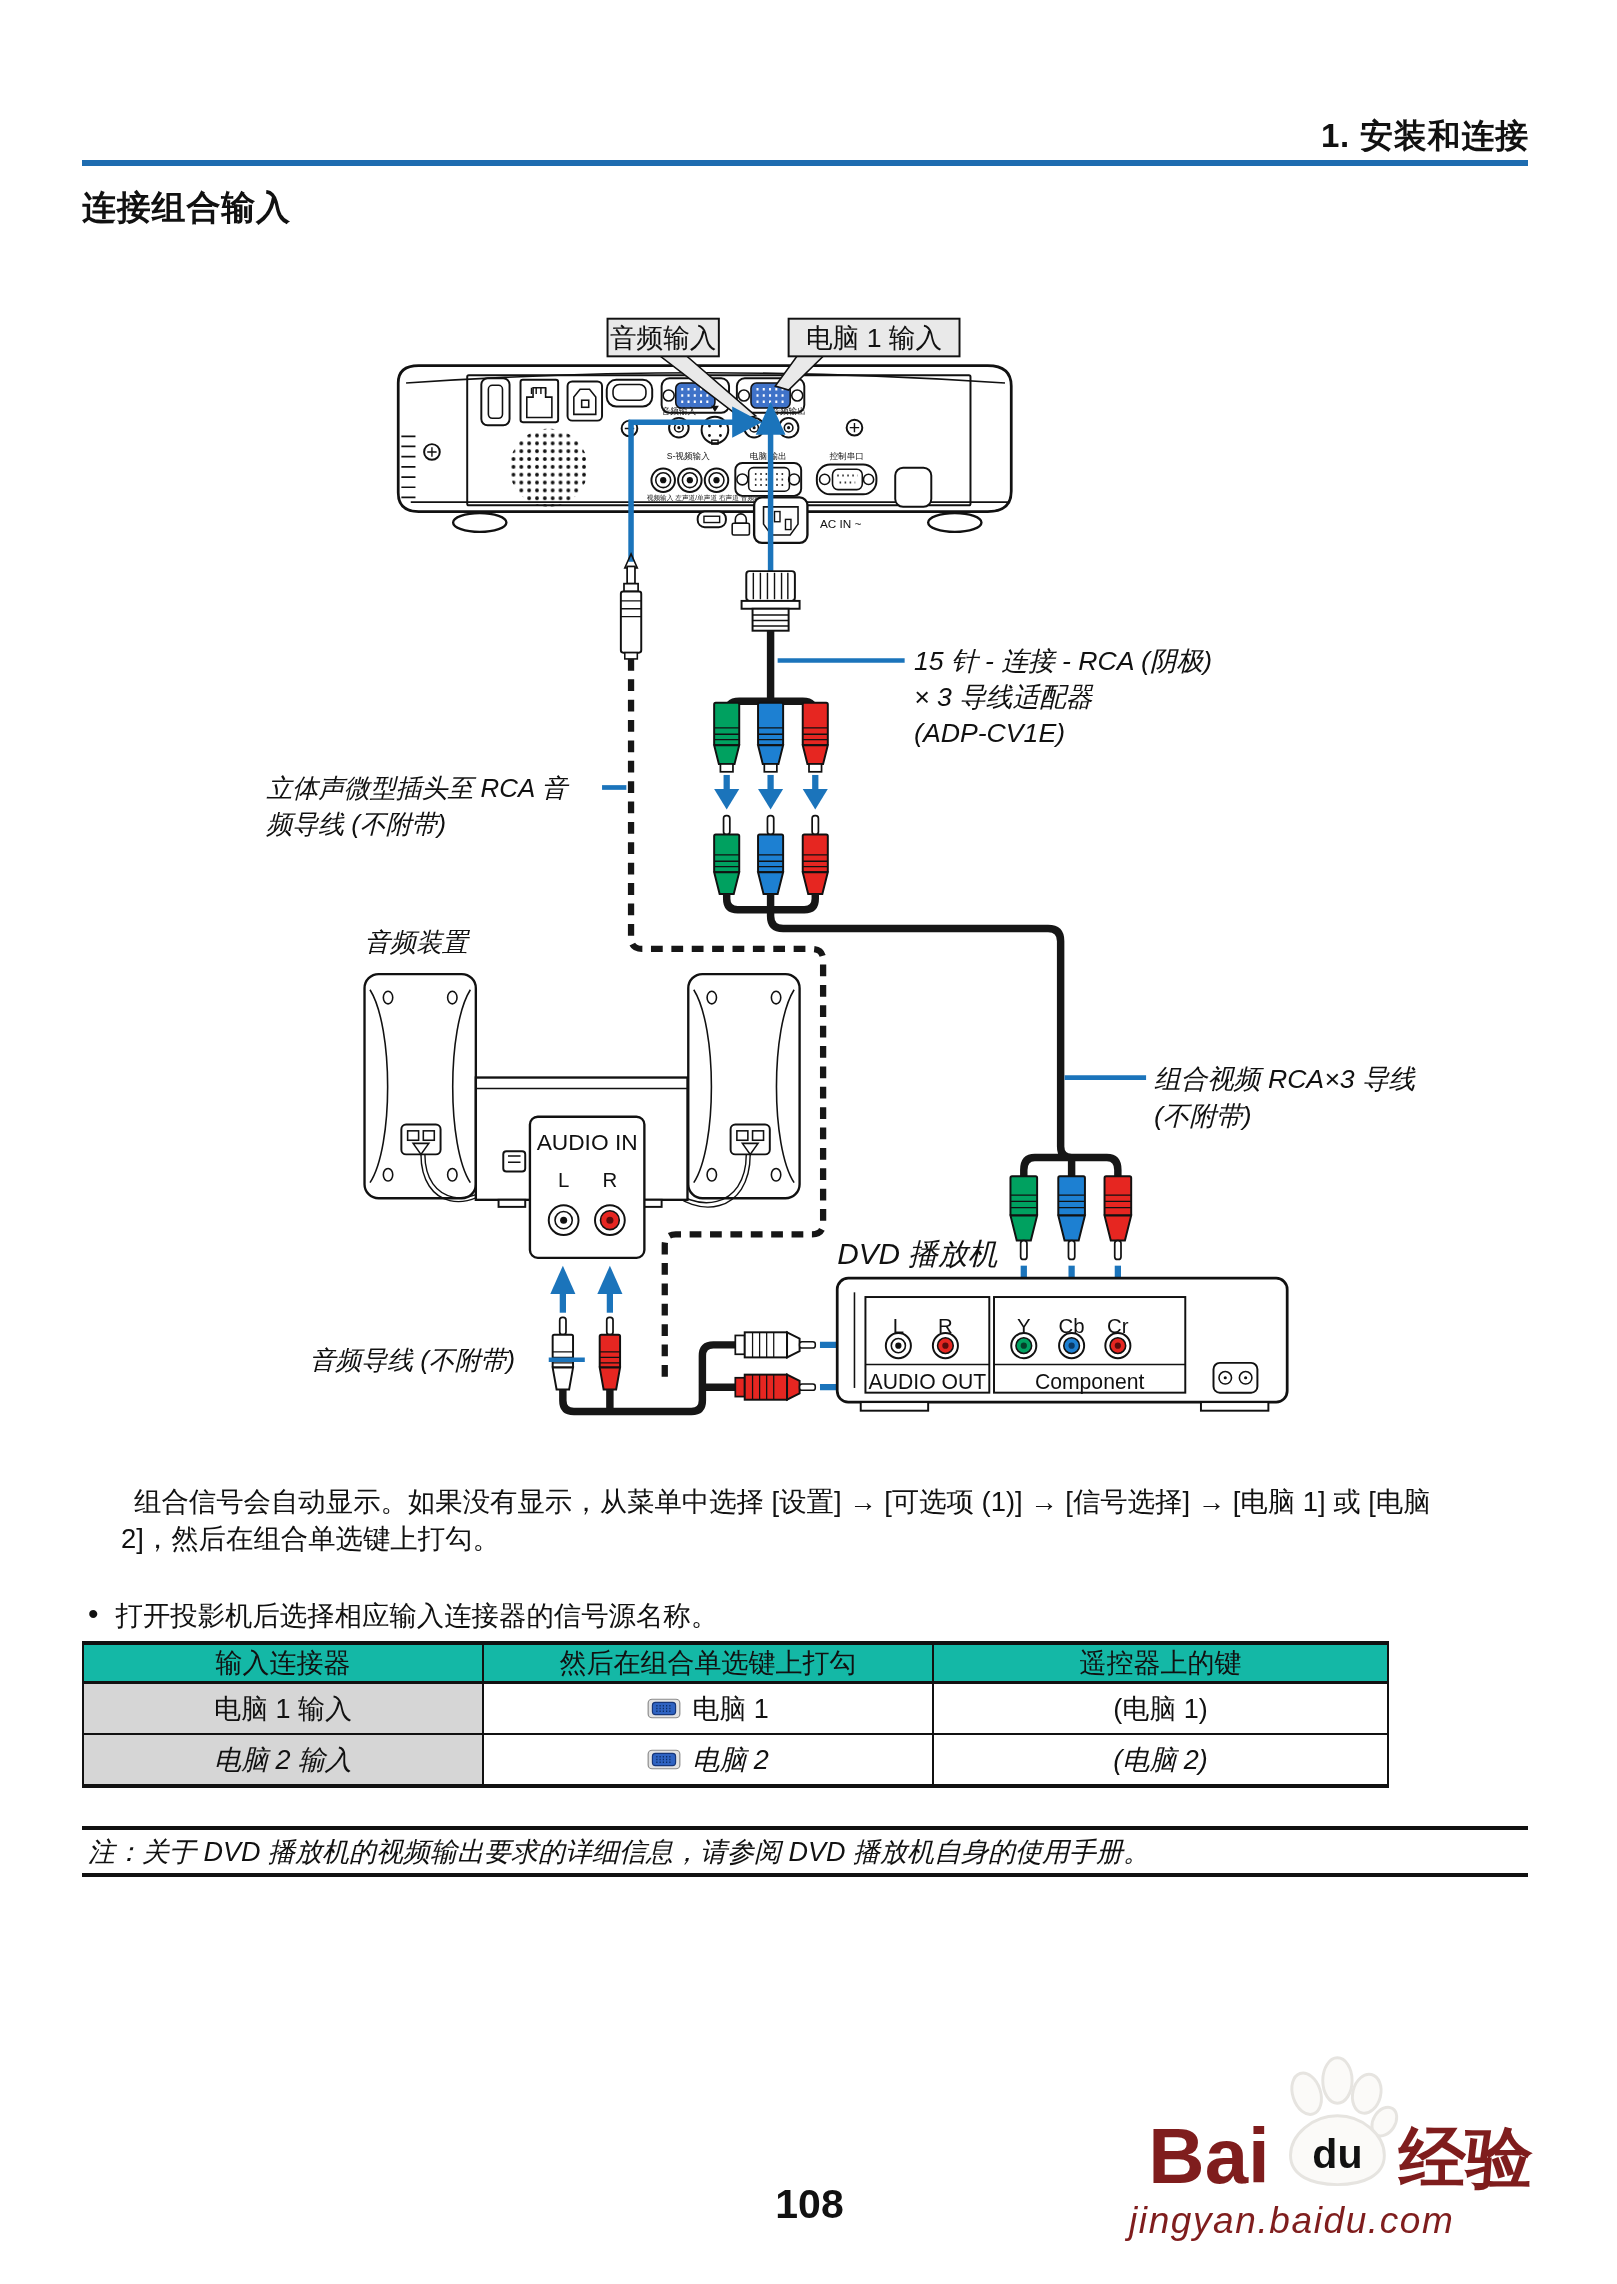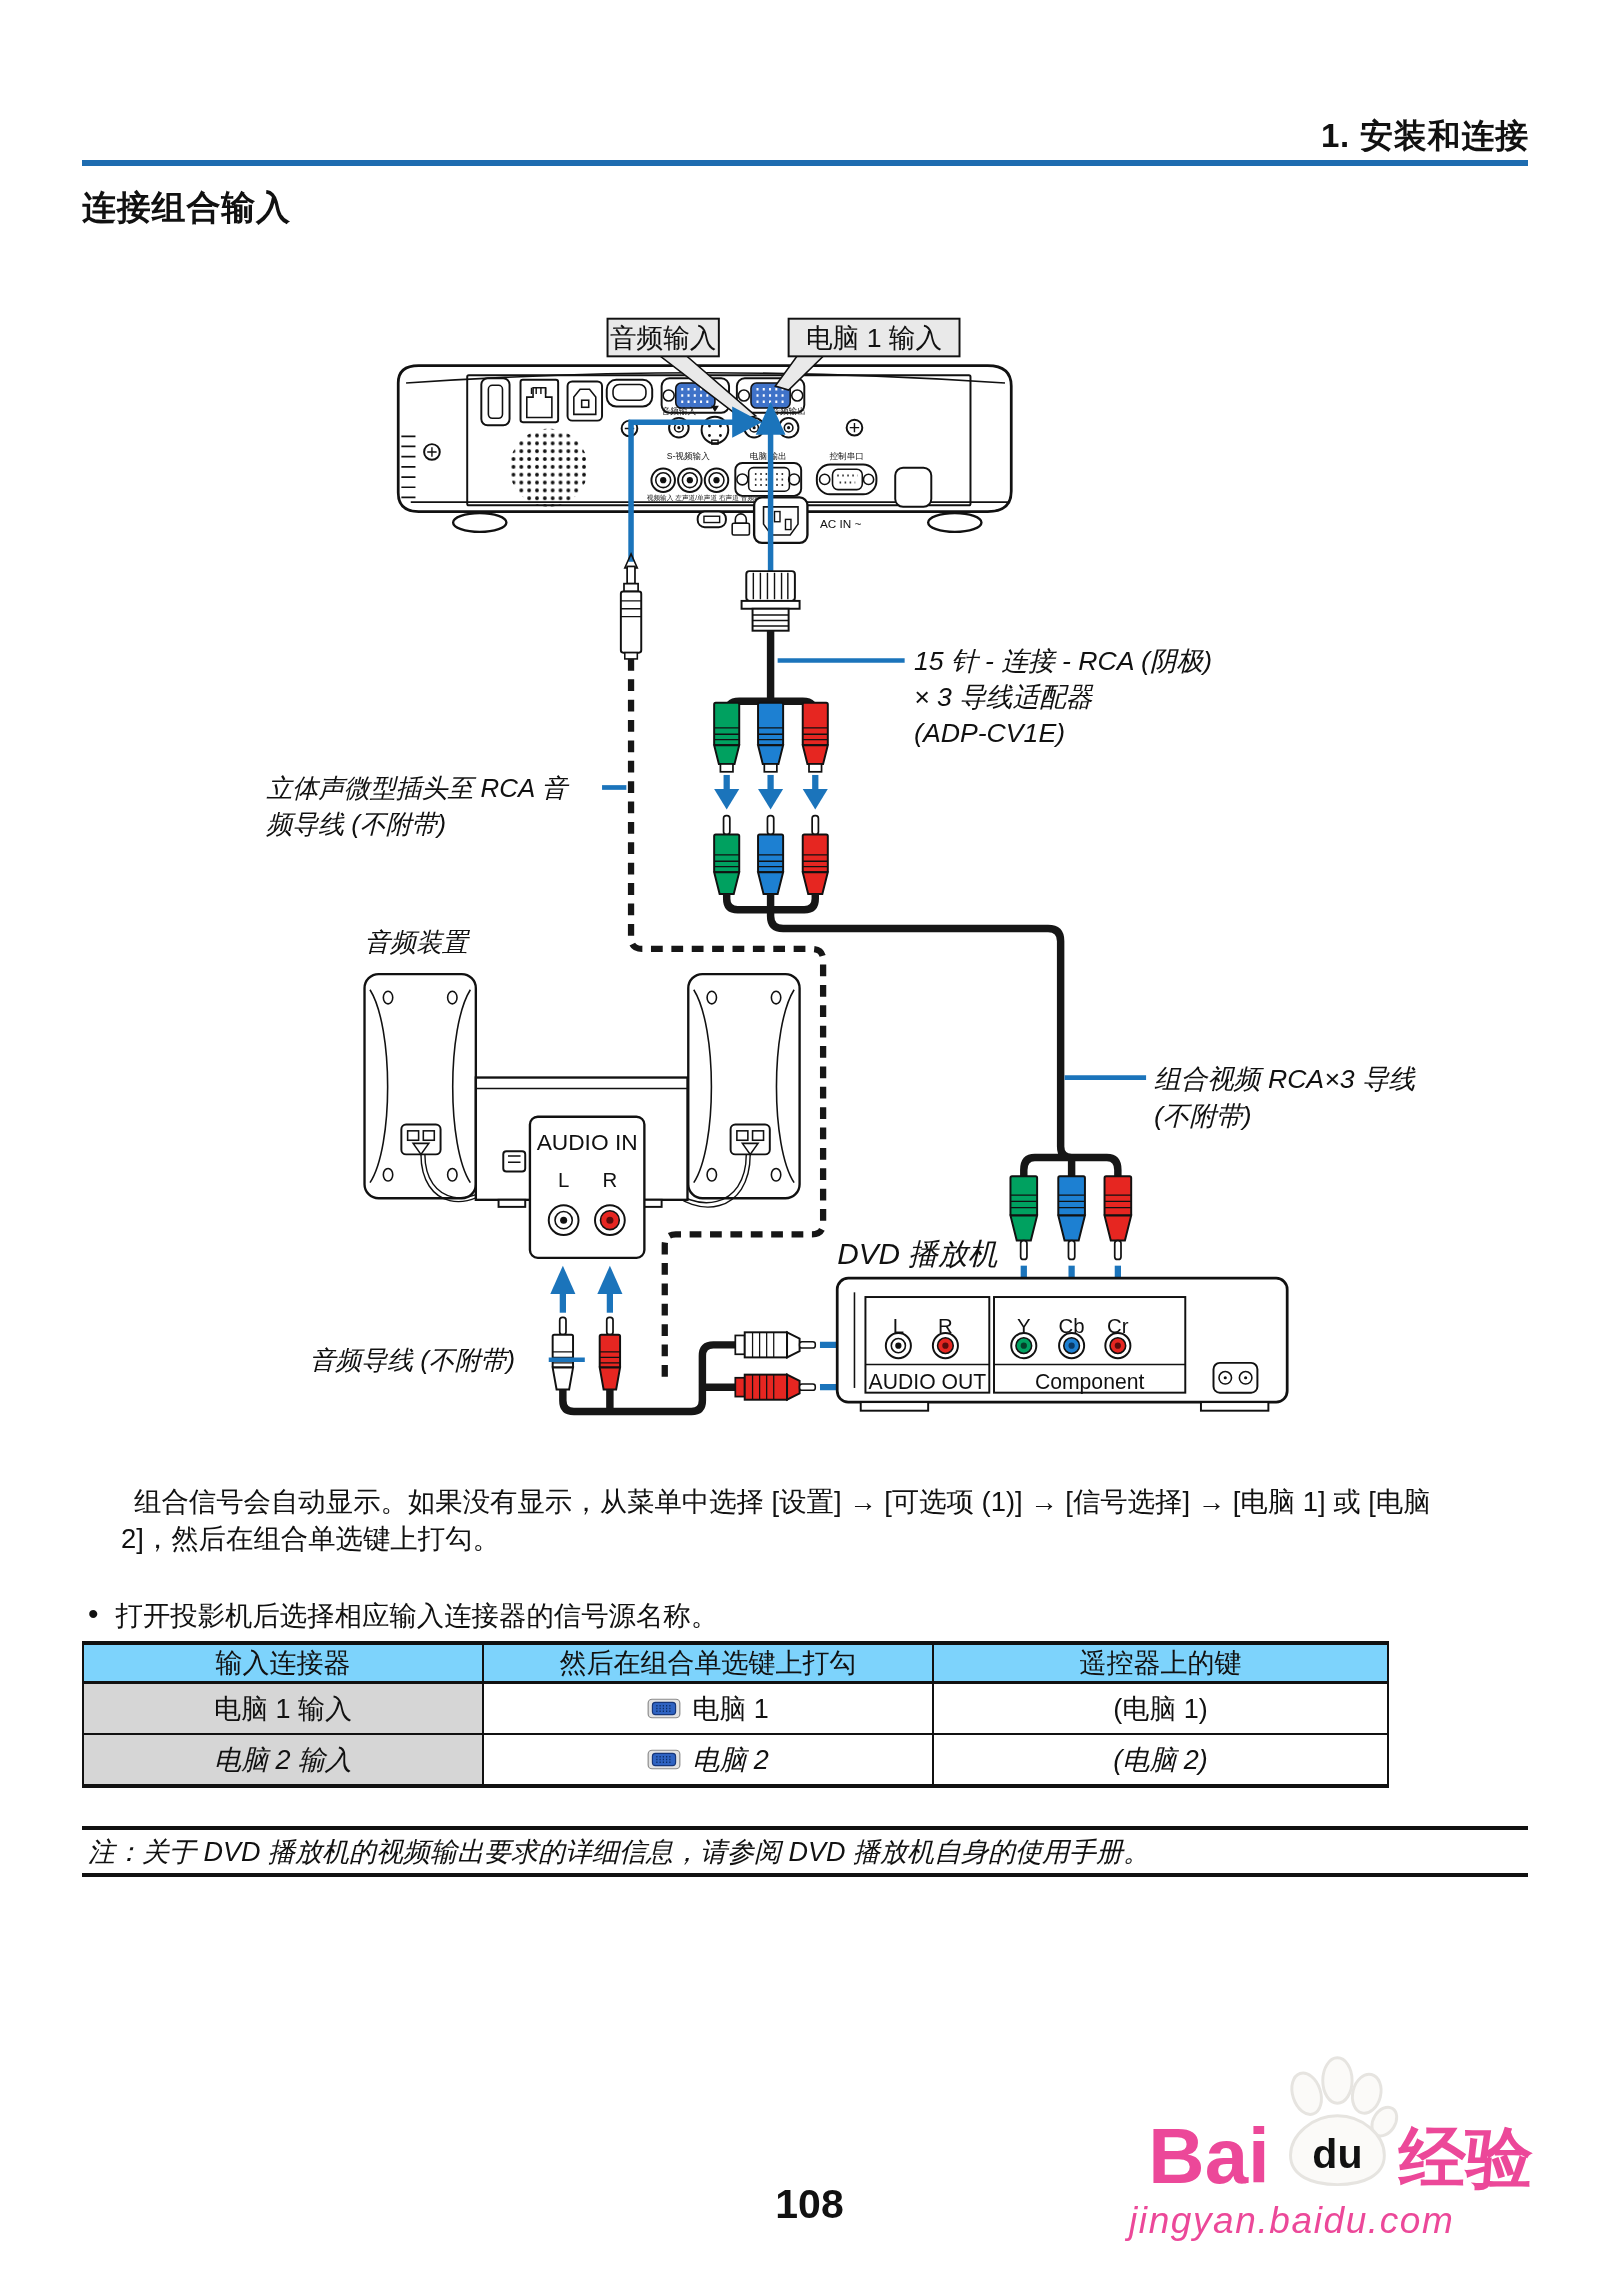--- a/index.html
+++ b/index.html
@@ -10,30 +10,30 @@
   #rule{left:82px;top:160px;width:1446px;height:5.5px;background:#1e6cb0;}
   #title{left:82px;top:185px;font-size:34px;font-weight:bold;letter-spacing:0.8px;}
   .bodytxt{font-size:27.4px;line-height:37px;white-space:nowrap;}
   #para1{left:134px;top:1483px;}
   #para2{left:121px;top:1520px;text-align:right;}
   #bullet{left:88px;top:1597px;display:flex;}
   #bullet .mk{font-size:30px;margin-right:17px;}
   #tblwrap{left:82px;top:1641px;}
   table.tbl{border-collapse:collapse;table-layout:fixed;}
   table.tbl td{border:2.4px solid #111;font-size:27px;text-align:center;vertical-align:middle;padding:0;}
-  table.tbl tr.hd td{height:36px;background:#7dd3fc;border-top:4.7px solid #111;border-bottom:3.9px solid #111;}
+  table.tbl tr.hd td{height:36px;background:#14b8a6;border-top:4.7px solid #111;border-bottom:3.9px solid #111;}
   table.tbl tr.dr td{height:49px;}
   table.tbl tr.dr td.c1{background:#d6d6d6;}
   table.tbl tr.last td{border-bottom:4.7px solid #111;font-style:italic;}
   .srccell{display:flex;align-items:center;justify-content:center;gap:11px;}
   #noterule1{left:82px;top:1826px;width:1446px;height:3.9px;background:#111;}
   #noterule2{left:82px;top:1873px;width:1446px;height:3.9px;background:#111;}
   #notetxt{left:88px;top:1834px;font-size:27px;font-style:italic;white-space:nowrap;}
   #pagenum{left:731px;top:2181px;width:157px;text-align:center;font-size:41px;font-weight:bold;}
-  #wmark{left:1129px;top:2054px;width:423px;color:#ec4899;}
+  #wmark{left:1129px;top:2054px;width:423px;color:#7f1d1d;}
   #wmrow{display:flex;align-items:flex-end;justify-content:center;}
   #wmrow .b1{font-size:78px;font-weight:bold;line-height:1;}
   #wmrow .b2{font-size:67px;font-weight:bold;line-height:1.1;}
   #wmurl{text-align:left;font-size:37px;letter-spacing:1.6px;margin-top:4.7px;font-style:italic;}
   
   .s25{stroke:#111;stroke-width:2.5;fill:#fff}
   .s3{stroke:#111;stroke-width:3;fill:#fff}
   .s35{stroke:#111;stroke-width:3.5;fill:#fff}
   .s2{stroke:#111;stroke-width:2;fill:none}
   .ln{stroke:#111;stroke-width:1.8;fill:none}

